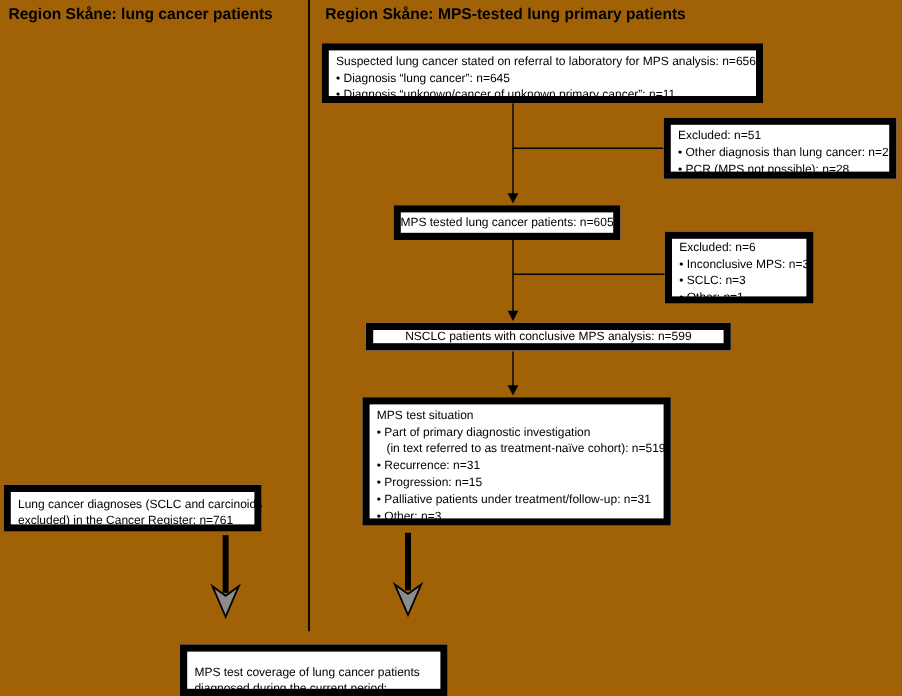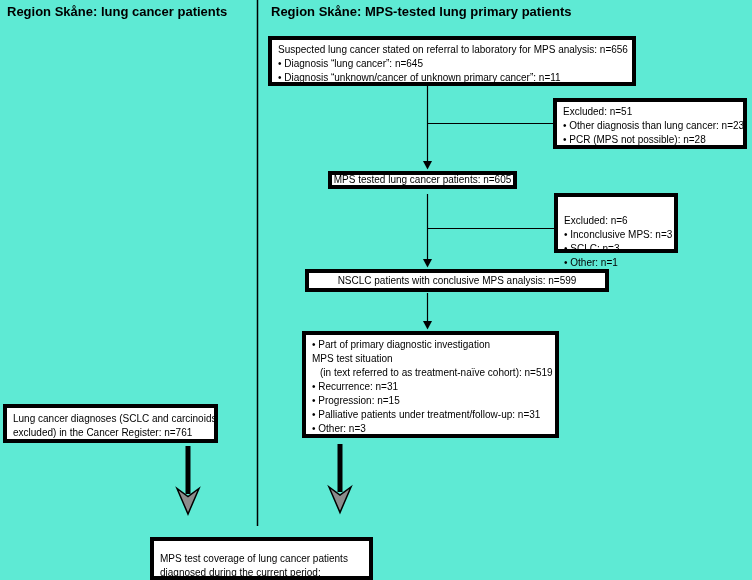--- a/index.html
+++ b/index.html
@@ -1,24 +1,24 @@
 <!DOCTYPE html>
 <html><head>
 <meta charset="utf-8">
 <style>
   html,body { margin:0; padding:0; background:#ffffff; }
   .stage {
-    position:relative; width:752px; height:580px; background:#5eead4;
+    position:relative; width:752px; height:580px; background:#a16207;
     font-family:"Liberation Sans", sans-serif; color:#000000; overflow:hidden;
   }
   .hdr {
     position:absolute; font-size:13px; font-weight:bold; white-space:nowrap;
   }
   .box {
-    position:absolute; box-sizing:border-box; border:4px solid #000000;
+    position:absolute; box-sizing:border-box; border:6px solid #000000;
     background:#ffffff; font-size:10px; line-height:14px;
     padding:3px 6px; white-space:nowrap;
   }
   .box.center { display:flex; align-items:center; justify-content:center; padding:0 6px; }
   .box .ln { white-space:nowrap; }
   .box .ln.indent { padding-left:8px; }
   svg.overlay { position:absolute; left:0; top:0; display:block; }
 </style>
 </head>
 <body>
@@ -59,38 +59,38 @@
     <div class="ln">• Diagnosis “lung cancer”: n=645</div>
     <div class="ln">• Diagnosis “unknown/cancer of unknown primary cancer”: n=11</div>
   </div>
 
   <div class="box" style="left:553px; top:98px; width:194px; height:51px;">
     <div class="ln">Excluded: n=51</div>
     <div class="ln">• Other diagnosis than lung cancer: n=23</div>
     <div class="ln">• PCR (MPS not possible): n=28</div>
   </div>
 
-  <div class="box center" style="left:328px; top:171px; width:189px; height:18px;">
+  <div class="box center" style="left:328px; top:171px; width:189px; height:29px;">
     <div class="ln">MPS tested lung cancer patients: n=605</div>
   </div>
 
-  <div class="box" style="left:554px; top:193px; width:124px; height:60px; padding:17px 6px;">
+  <div class="box" style="left:554px; top:193px; width:124px; height:60px; padding:1px 6px;">
     <div class="ln">Excluded: n=6</div>
     <div class="ln">• Inconclusive MPS: n=3</div>
     <div class="ln">• SCLC: n=3</div>
     <div class="ln">• Other: n=1</div>
   </div>
 
   <div class="box center" style="left:305px; top:269px; width:304px; height:23px;">
     <div class="ln">NSCLC patients with conclusive MPS analysis: n=599</div>
   </div>
 
   <div class="box" style="left:302px; top:331px; width:257px; height:107px;">
+    <div class="ln">MPS test situation</div>
     <div class="ln">• Part of primary diagnostic investigation</div>
-    <div class="ln">MPS test situation</div>
     <div class="ln indent">(in text referred to as treatment-naïve cohort): n=519</div>
     <div class="ln">• Recurrence: n=31</div>
     <div class="ln">• Progression: n=15</div>
     <div class="ln">• Palliative patients under treatment/follow-up: n=31</div>
     <div class="ln">• Other: n=3</div>
   </div>
 
   <div class="box" style="left:3px; top:404px; width:215px; height:39px; padding:4px 6px;">
     <div class="ln">Lung cancer diagnoses (SCLC and carcinoids</div>
     <div class="ln">excluded) in the Cancer Register: n=761</div>

